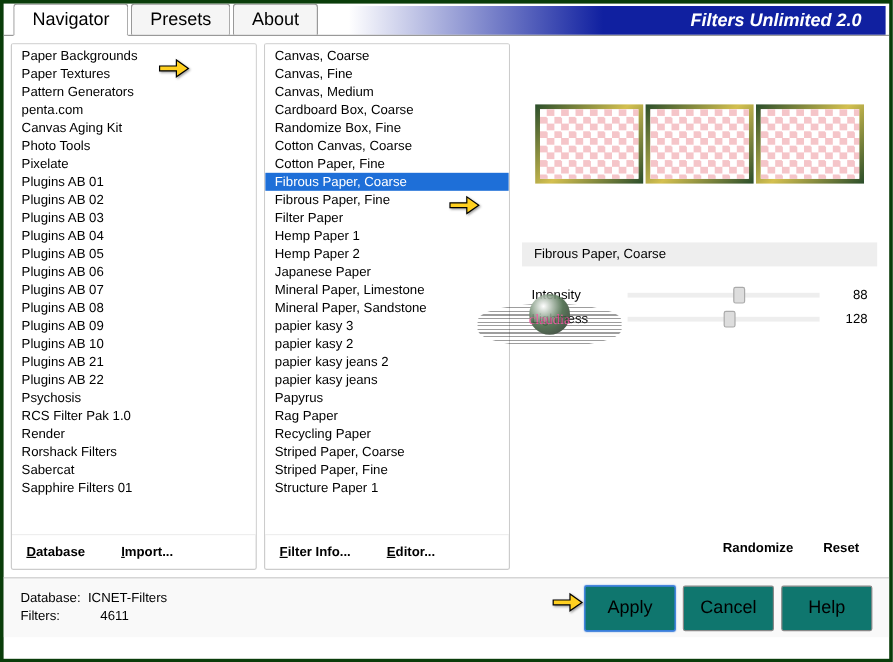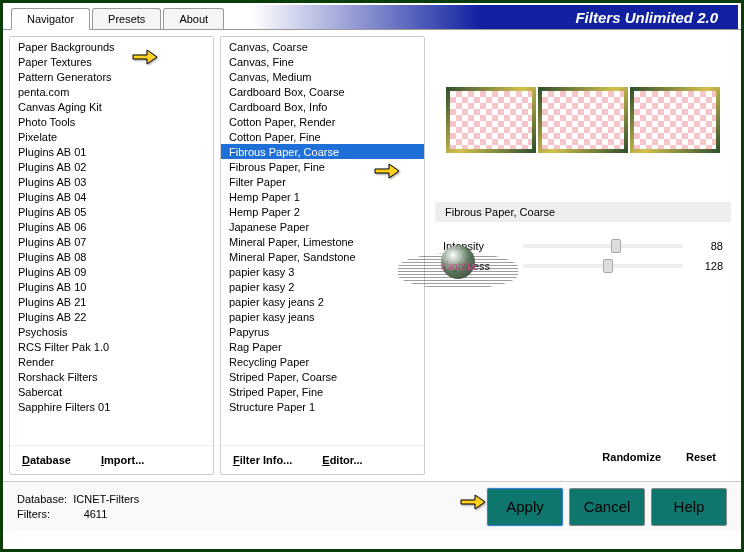--- a/index.html
+++ b/index.html
@@ -1,19 +1,19 @@
 <!DOCTYPE html>
 <html><head>
 <meta charset="utf-8">
 <style>
 * { box-sizing: border-box; margin: 0; padding: 0; }
 body { font-family: Tahoma, Arial, sans-serif; font-size: 11px; background: #fff; width: 744px; height: 552px; border: 3px solid #0a3d0a; overflow: hidden; position: relative; }
 .header { height: 26px; display: flex; align-items: flex-end; }
 .tabs { display: flex; margin-left: 8px; }
-.tab { padding: 4px 15px; border: 1px solid #999; border-bottom: none; background: #f5f5f5; margin-right: 2px; border-radius: 3px 3px 0 0; font-size: 11px; cursor: pointer; }
+.tab { padding: 4px 15px; border: 1px solid #999; border-bottom: none; background: #f5f5f5; margin-right: 2px; border-radius: 3px 3px 0 0; font-size: 15px; cursor: pointer; }
 .tab.active { background: #fff; border-bottom: 1px solid #fff; margin-bottom: -1px; position: relative; z-index: 2; }
 .title-area { flex: 1; background: linear-gradient(90deg, #fff 5%, #1020a0 50%, #1020a0 100%); height: 24px; margin-right: 3px; display: flex; justify-content: flex-end; align-items: center; padding-right: 20px; }
 .title { color: #fff; font-weight: bold; font-style: italic; font-size: 15px; font-family: Arial; }
 .main { display: flex; border-top: 1px solid #999; height: 452px; padding: 6px; gap: 6px; position: relative; }
 .listpanel { width: 205px; display: flex; flex-direction: column; border: 1px solid #ccc; border-radius: 2px; }
 .listbox { flex: 1; overflow-y: scroll; background: #fff; padding: 2px 0; }
 .listitem { padding: 1.5px 8px; cursor: default; white-space: nowrap; }
 .listitem.selected { background: #1e6fd8; color: #fff; }
 .listbtns { padding: 8px 12px; display: flex; gap: 30px; border-top: 1px solid #eee; }
 .listbtns span { font-weight: bold; cursor: pointer; }
@@ -97,22 +97,22 @@
       <span><u>I</u>mport...</span>
     </div>
   </div>
 
   <div class="listpanel">
     <div class="listbox" id="filter-list">
         <div class="listitem">Canvas, Coarse</div>
         <div class="listitem">Canvas, Fine</div>
         <div class="listitem">Canvas, Medium</div>
         <div class="listitem">Cardboard Box, Coarse</div>
-        <div class="listitem">Cardboard Box, Info</div>
-        <div class="listitem">Cotton Paper, Render</div>
+        <div class="listitem">Randomize Box, Fine</div>
+        <div class="listitem">Cotton Canvas, Coarse</div>
         <div class="listitem">Cotton Paper, Fine</div>
         <div class="listitem selected">Fibrous Paper, Coarse</div>
         <div class="listitem">Fibrous Paper, Fine</div>
         <div class="listitem">Filter Paper</div>
         <div class="listitem">Hemp Paper 1</div>
         <div class="listitem">Hemp Paper 2</div>
         <div class="listitem">Japanese Paper</div>
         <div class="listitem">Mineral Paper, Limestone</div>
         <div class="listitem">Mineral Paper, Sandstone</div>
         <div class="listitem">papier kasy 3</div>

